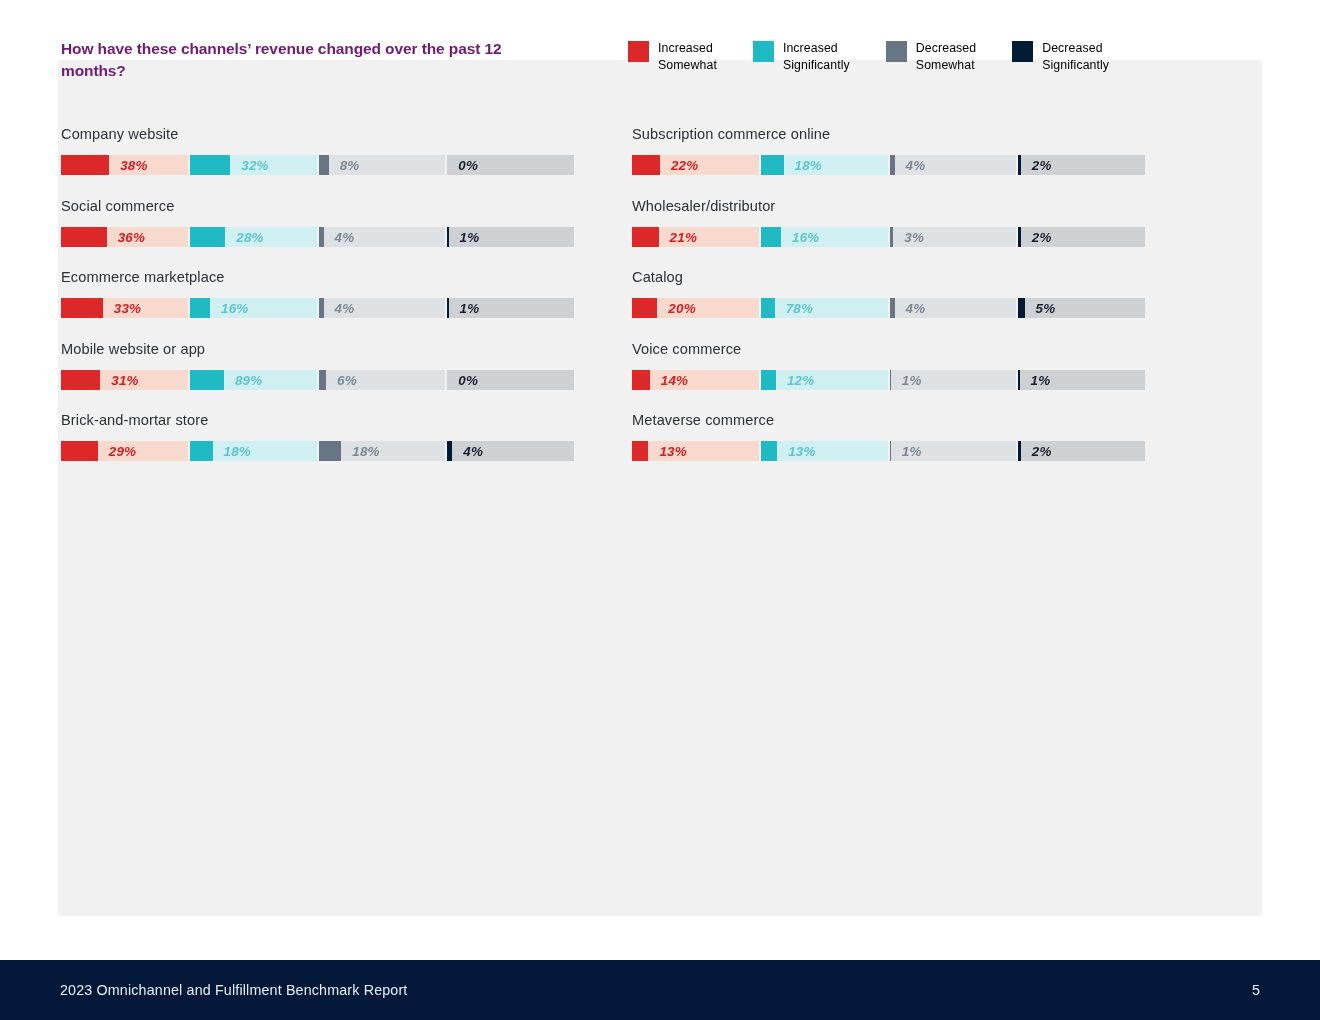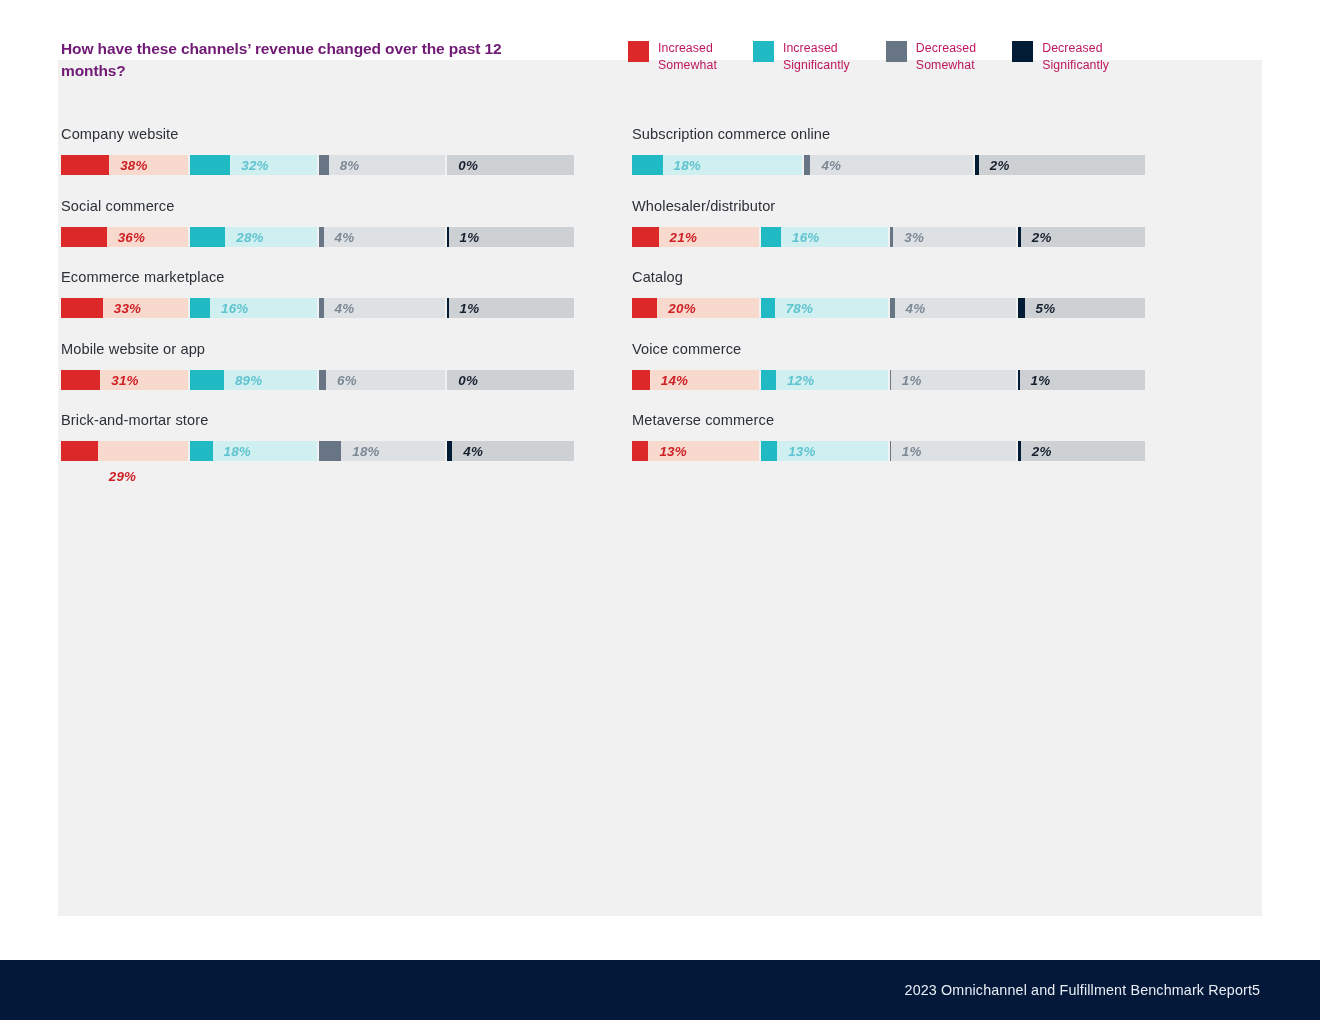--- a/index.html
+++ b/index.html
@@ -39,21 +39,21 @@
   }
   .legend-item { display:flex; align-items:flex-start; gap:9px; }
   .legend-swatch {
     width:21px; height:21px;
     flex:0 0 21px;
     margin-top:1px;
   }
   .legend-text {
     font-size:12.3px;
     line-height:1.35;
-    color:#be185d;
+    color:#000000;
     white-space:pre-line;
     letter-spacing:0.1px;
   }
 
   
   #grid {
     position:absolute;
     left:61px; top:126px;
     width:1084px;
     display:grid;
@@ -106,21 +106,21 @@
   .s3 .bar-label { color:#16202e; }
 
   
   #footer {
     position:absolute;
     left:0; top:960px;
     width:1320px; height:60px;
     background:#04193a;
     display:flex;
     align-items:center;
-    justify-content:flex-end;
+    justify-content:space-between;
     padding:0 60px;
   }
   #footer-title {
     color:#e9edf3;
     font-size:14.3px;
     letter-spacing:0.15px;
   }
   #footer-page {
     color:#e9edf3;
     font-size:14.3px;
@@ -178,20 +178,25 @@
         <div class="bar-row s3">
           <div class="bar-track"></div>
           <div class="bar-fill" style="width: 0%;"></div>
           <span class="bar-label" style="left: calc(0% + 11px);">0%</span>
         </div>
       </div>
     </div>
     <div class="group">
       <div class="group-title">Subscription commerce online</div>
       <div class="rows">
+        <div class="bar-row s0">
+          <div class="bar-track"></div>
+          <div class="bar-fill" style="width: 22%;"></div>
+          <span class="bar-label" style="left: calc(22% + 11px);">22%</span>
+        </div>
         <div class="bar-row s1">
           <div class="bar-track"></div>
           <div class="bar-fill" style="width: 18%;"></div>
           <span class="bar-label" style="left: calc(18% + 11px);">18%</span>
         </div>
         <div class="bar-row s2">
           <div class="bar-track"></div>
           <div class="bar-fill" style="width: 4%;"></div>
           <span class="bar-label" style="left: calc(4% + 11px);">4%</span>
         </div>
@@ -351,21 +356,21 @@
           <span class="bar-label" style="left: calc(1% + 11px);">1%</span>
         </div>
       </div>
     </div>
     <div class="group">
       <div class="group-title">Brick-and-mortar store</div>
       <div class="rows">
         <div class="bar-row s0">
           <div class="bar-track"></div>
           <div class="bar-fill" style="width: 29%;"></div>
-          <span class="bar-label" style="left: calc(29% + 11px); margin-top: 25px;">29%</span>
+          <span class="bar-label" style="left: calc(29% + 11px);">29%</span>
         </div>
         <div class="bar-row s1">
           <div class="bar-track"></div>
           <div class="bar-fill" style="width: 18%;"></div>
           <span class="bar-label" style="left: calc(18% + 11px);">18%</span>
         </div>
         <div class="bar-row s2">
           <div class="bar-track"></div>
           <div class="bar-fill" style="width: 18%;"></div>
           <span class="bar-label" style="left: calc(18% + 11px);">18%</span>

